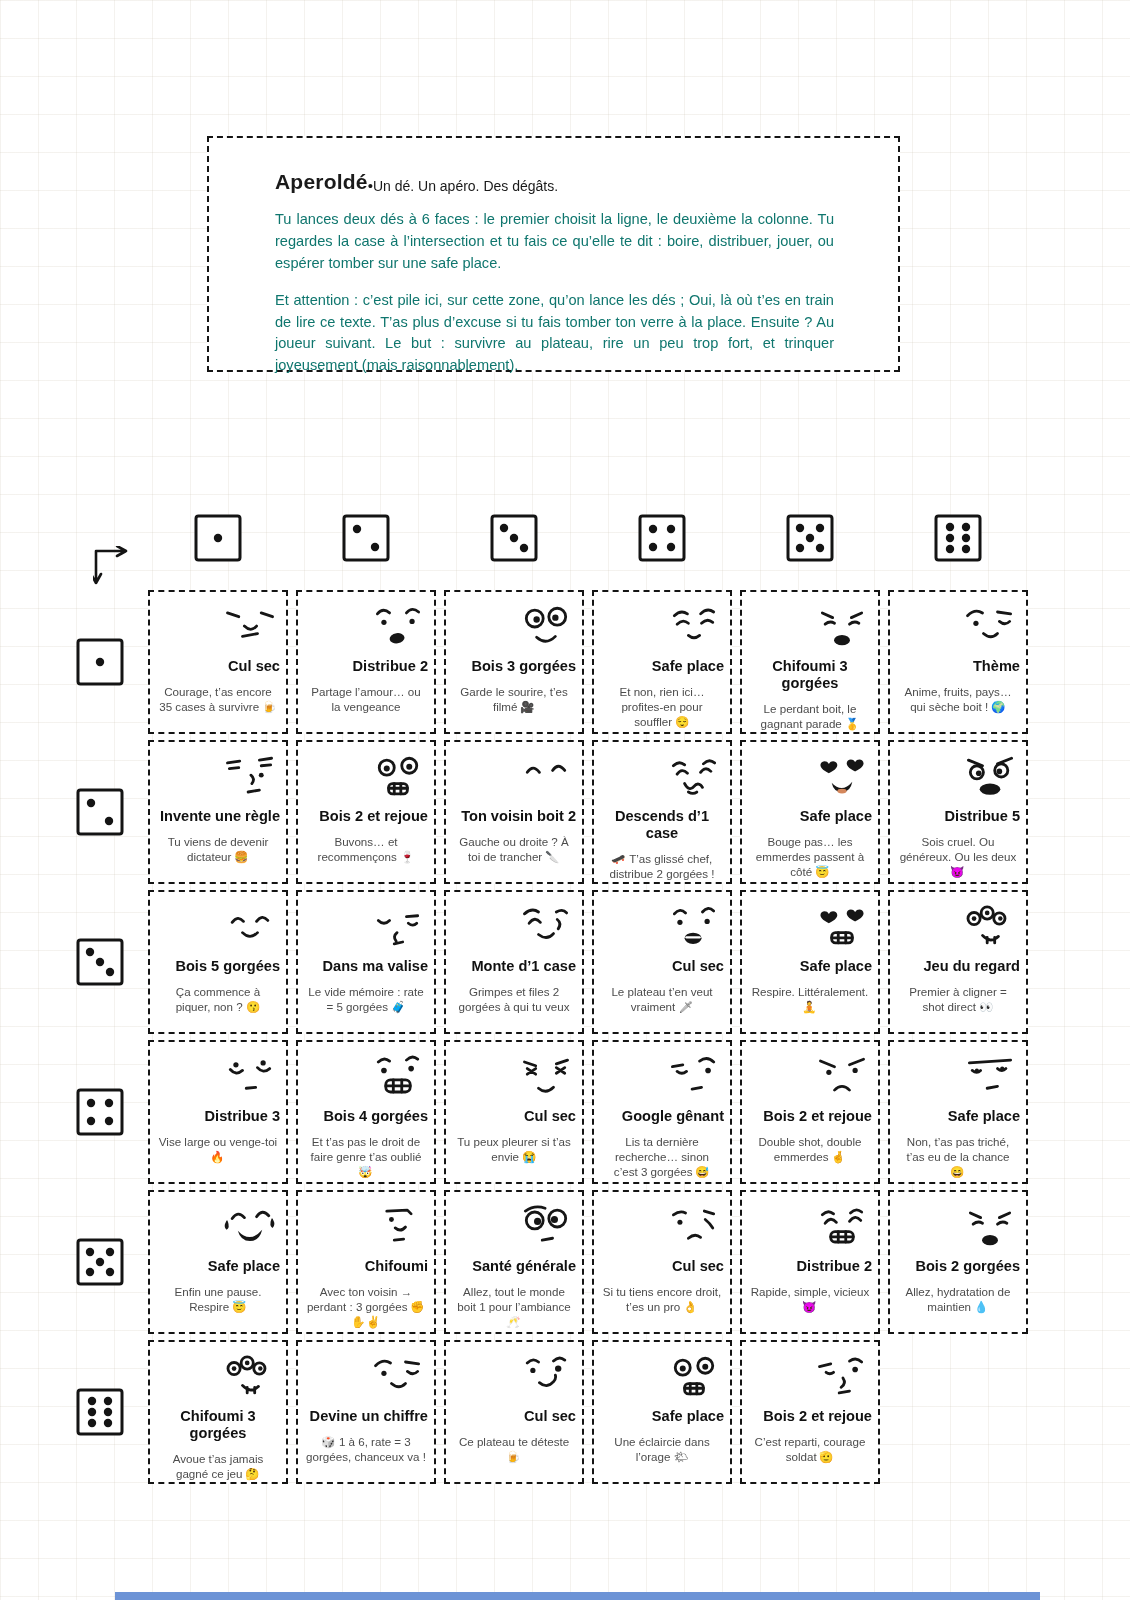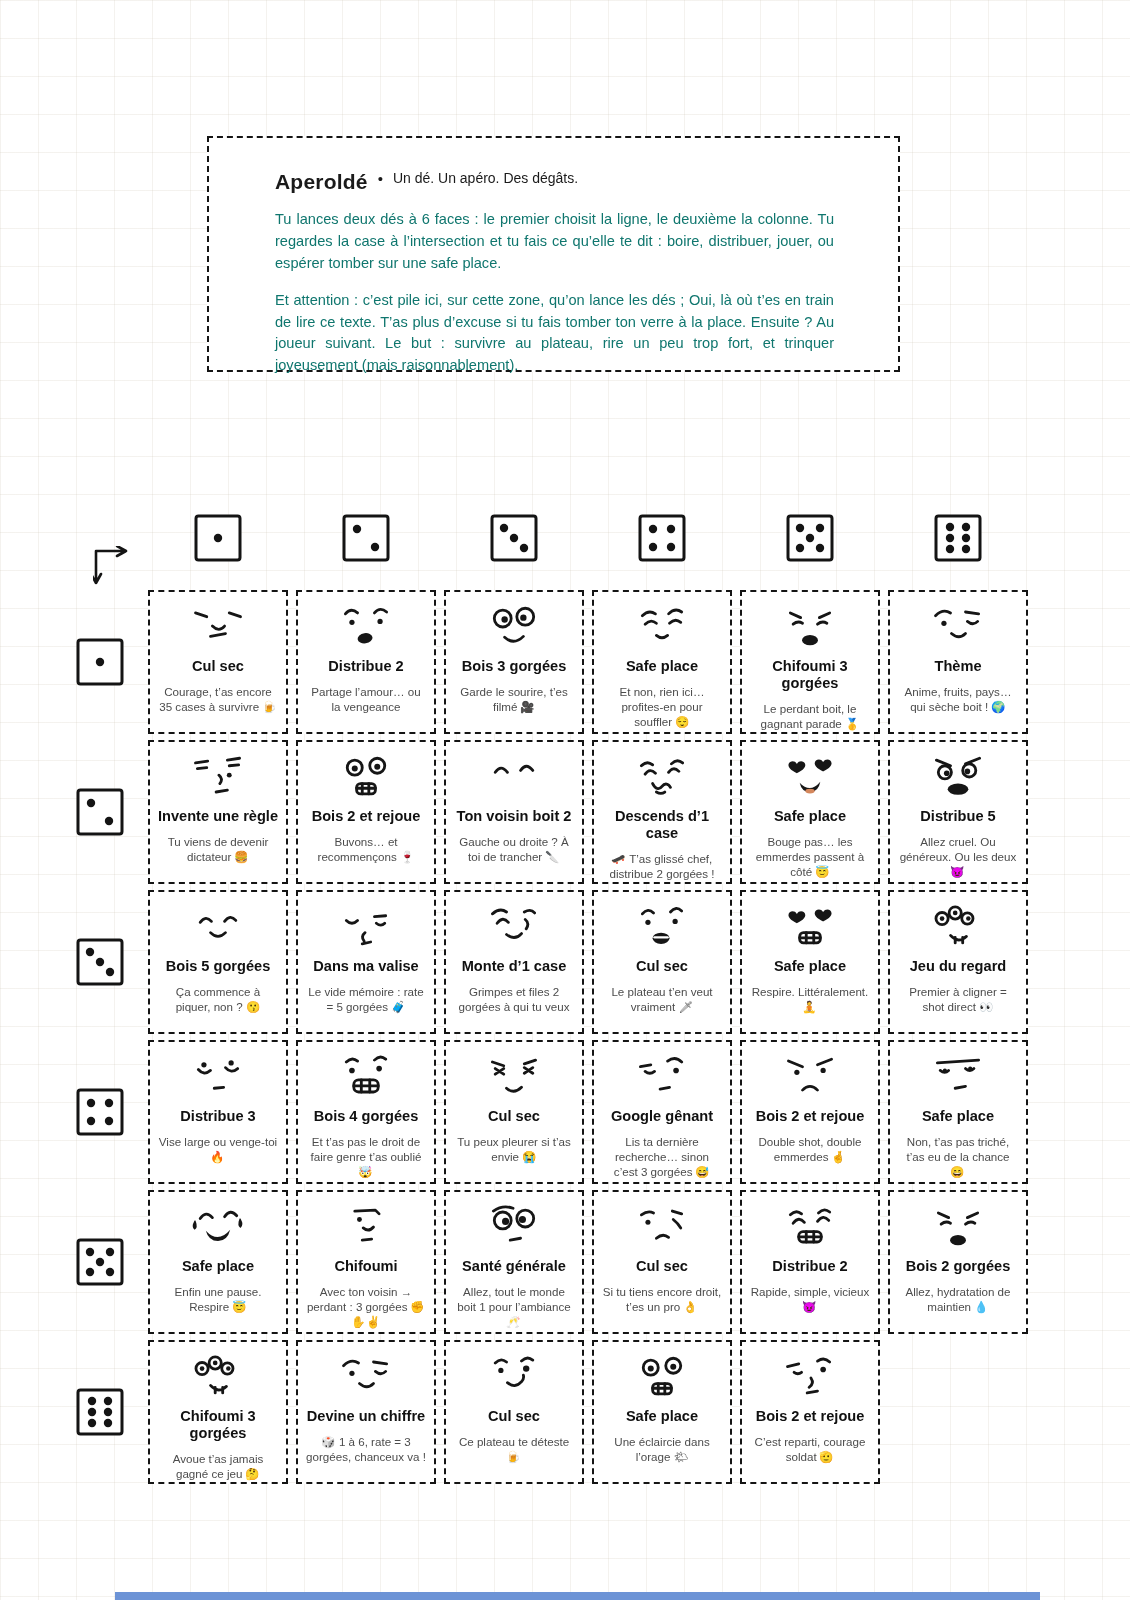--- a/index.html
+++ b/index.html
@@ -9,35 +9,35 @@
       linear-gradient(rgba(205,196,180,0.22) 1px, transparent 1px),
       linear-gradient(90deg, rgba(205,196,180,0.22) 1px, transparent 1px);
     background-size:38px 38px;
     font-family:"Liberation Sans", sans-serif;color:#1a1a1a;
   }
   .header-box{
     position:absolute;left:207px;top:136px;width:693px;height:236px;
     border:2.5px dashed #141414;background:#fff;box-sizing:border-box;
     padding:32px 64px 20px 66px;
   }
-  .hb-title-row{display:flex;align-items:flex-start;gap:10px;}
+  .hb-title-row{display:flex;align-items:flex-end;}
   .app-title{font-size:21px;font-weight:bold;letter-spacing:0.2px;}
   .title-bullet{font-size:15px;}
   .tagline{font-size:14px;}
   p.rules{font-size:14.6px;line-height:1.5;text-align:justify;margin:15px 0 0 0;color:#0f766e;}
   .corner-arrow{position:absolute;left:93px;top:546px;}
   .die{position:absolute;width:48px;height:48px;}
   .board{
     position:absolute;left:148px;top:590px;
     display:grid;grid-template-columns:repeat(6,140px);grid-auto-rows:144px;
     column-gap:8px;row-gap:6px;
   }
   .cell{
     border:2px dashed #141414;background:#fff;box-sizing:border-box;
-    display:flex;flex-direction:column;align-items:center;text-align:center;
+    display:flex;flex-direction:column;align-items:flex-end;text-align:center;
     padding:8px 6px 4px 6px;
   }
   .cell .face{height:48px;display:flex;align-items:center;justify-content:center;margin-top:3px;flex:none;}
   .cell .title{font-weight:bold;font-size:14.6px;line-height:1.15;margin-top:7px;color:#111;}
   .cell .desc{font-size:11.6px;line-height:1.32;color:#4c4c4c;margin-top:9px;padding:0 2px;}
   .bottom-strip{position:absolute;left:115px;top:1592px;width:925px;height:8px;background:#6c93d6;}
 </style>
 </head>
 <body>
 
@@ -265,21 +265,21 @@
           <svg width="60" height="46" viewBox="0 0 64 48">
             <path stroke="#161616" stroke-width="3" fill="none" stroke-linecap="round" stroke-linejoin="round" d="M9,6 L24,12 M55,4 L40,10"></path>
             <circle cx="18" cy="19" r="7" stroke="#161616" stroke-width="3" fill="none" stroke-linecap="round" stroke-linejoin="round"></circle>
             <circle cx="20" cy="20" r="3" fill="#161616"></circle>
             <circle cx="44" cy="17" r="7" stroke="#161616" stroke-width="3" fill="none" stroke-linecap="round" stroke-linejoin="round"></circle>
             <circle cx="42" cy="18" r="3" fill="#161616"></circle>
             <ellipse cx="32" cy="37" rx="11" ry="6" fill="#161616"></ellipse>
           </svg>
         </div>
         <div class="title">Distribue 5</div>
-        <div class="desc">Allez cruel. Ou généreux. Ou les deux 😈</div>
+        <div class="desc">Sois cruel. Ou généreux. Ou les deux 😈</div>
       </div>
       <div class="cell">
         <div class="face">
           <svg width="60" height="46" viewBox="0 0 64 48">
             <path stroke="#161616" stroke-width="3" fill="none" stroke-linecap="round" stroke-linejoin="round" d="M13,19 q6,-8 12,-1 M39,18 q6,-8 12,-1 M24,30 q8,8 16,0"></path>
           </svg>
         </div>
         <div class="title">Bois 5 gorgées</div>
         <div class="desc">Ça commence à piquer, non ? 😗</div>
       </div>

